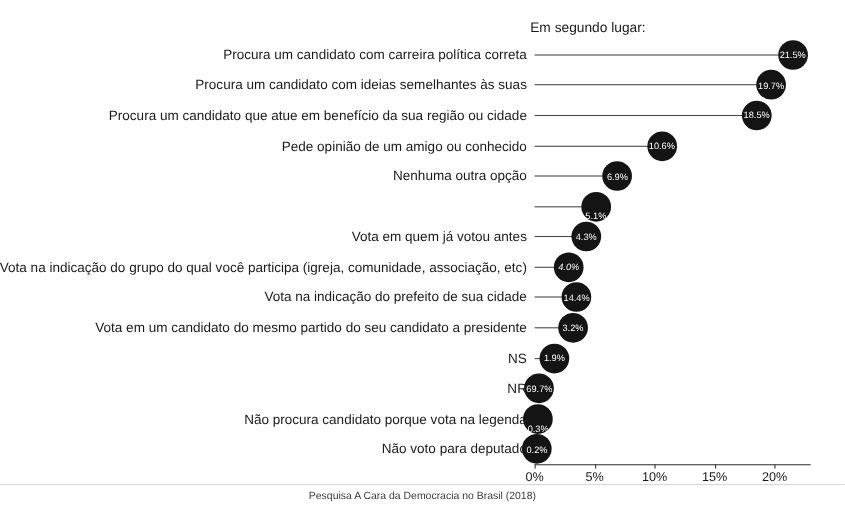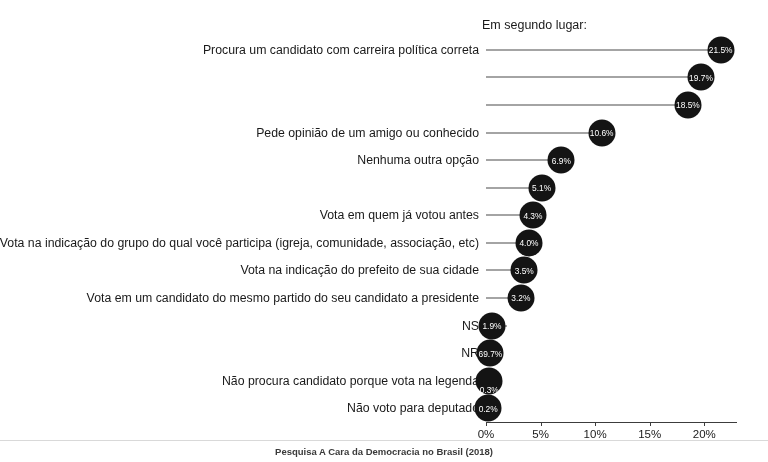--- a/index.html
+++ b/index.html
@@ -110,21 +110,20 @@
     height: 24px;
   }
   #source-note {
     position: absolute;
     left: 0;
     top: 446px;
     width: 768px;
     text-align: center;
     font-size: 9.5px;
     color: #3a3a3a;
-    font-weight: bold;
   }
   #bottom-rule {
     position: absolute;
     left: 0;
     top: 440px;
     width: 768px;
     height: 1px;
     background: #d9d9d9;
   }
 </style>
@@ -137,26 +136,28 @@
 
   <div class="plot" id="plot">
       <div class="row" style="top: 0.785714px;">
         <div class="cat-label">Procura um candidato com carreira política correta</div>
         <div class="stem" style="width: 234.63px;"></div>
         <div class="dot" style="left: 234.63px;">
           <span>21.5%</span>
         </div>
       </div>
       <div class="row" style="top: 28.3571px;">
+        <div class="cat-label">Procura um candidato com ideias semelhantes às suas</div>
         <div class="stem" style="width: 214.987px;"></div>
         <div class="dot" style="left: 214.987px;">
           <span>19.7%</span>
         </div>
       </div>
       <div class="row" style="top: 55.9286px;">
+        <div class="cat-label">Procura um candidato que atue em benefício da sua região ou cidade</div>
         <div class="stem" style="width: 201.891px;"></div>
         <div class="dot" style="left: 201.891px;">
           <span>18.5%</span>
         </div>
       </div>
       <div class="row" style="top: 83.5px; text-decoration: underline;">
         <div class="cat-label">Pede opinião de um amigo ou conhecido</div>
         <div class="stem" style="width: 115.678px;"></div>
         <div class="dot" style="left: 115.678px;">
           <span>10.6%</span>
@@ -164,56 +165,56 @@
       </div>
       <div class="row" style="top: 111.071px;">
         <div class="cat-label">Nenhuma outra opção</div>
         <div class="stem" style="width: 75.3px;"></div>
         <div class="dot" style="left: 75.3px;">
           <span>6.9%</span>
         </div>
       </div>
       <div class="row" style="top: 138.643px;">
         <div class="stem" style="width: 55.6565px;"></div>
-        <div class="dot" style="left: 55.6565px;">
+        <div class="dot" style="left: 55.6565px; align-items: flex-end;">
           <span>5.1%</span>
         </div>
       </div>
       <div class="row" style="top: 166.214px;">
         <div class="cat-label">Vota em quem já votou antes</div>
         <div class="stem" style="width: 46.9261px;"></div>
         <div class="dot" style="left: 46.9261px;">
           <span>4.3%</span>
         </div>
       </div>
       <div class="row" style="top: 193.786px;">
         <div class="cat-label">Vota na indicação do grupo do qual você participa (igreja, comunidade, associação, etc)</div>
         <div class="stem" style="width: 43.6522px;"></div>
-        <div class="dot" style="left: 43px;">
+        <div class="dot" style="left: 31px; font-style: italic;">
           <span>4.0%</span>
         </div>
       </div>
       <div class="row" style="top: 221.357px;">
         <div class="cat-label">Vota na indicação do prefeito de sua cidade</div>
         <div class="stem" style="width: 38.1957px;"></div>
         <div class="dot" style="left: 38.1957px;">
-          <span>3.5%</span>
+          <span>14.4%</span>
         </div>
       </div>
       <div class="row" style="top: 248.929px;">
         <div class="cat-label">Vota em um candidato do mesmo partido do seu candidato a presidente</div>
         <div class="stem" style="width: 34.9217px;"></div>
         <div class="dot" style="left: 34.9217px;">
           <span>3.2%</span>
         </div>
       </div>
       <div class="row" style="top: 276.5px;">
         <div class="cat-label">NS</div>
         <div class="stem" style="width: 20.7348px;"></div>
-        <div class="dot" style="left: 6px;">
+        <div class="dot" style="left: 18px;">
           <span>1.9%</span>
         </div>
       </div>
       <div class="row" style="top: 304.071px;">
         <div class="cat-label">NR</div>
         <div class="stem" style="width: 4.36522px;"></div>
         <div class="dot" style="left: 4.36522px;">
           <span>69.7%</span>
         </div>
       </div>

